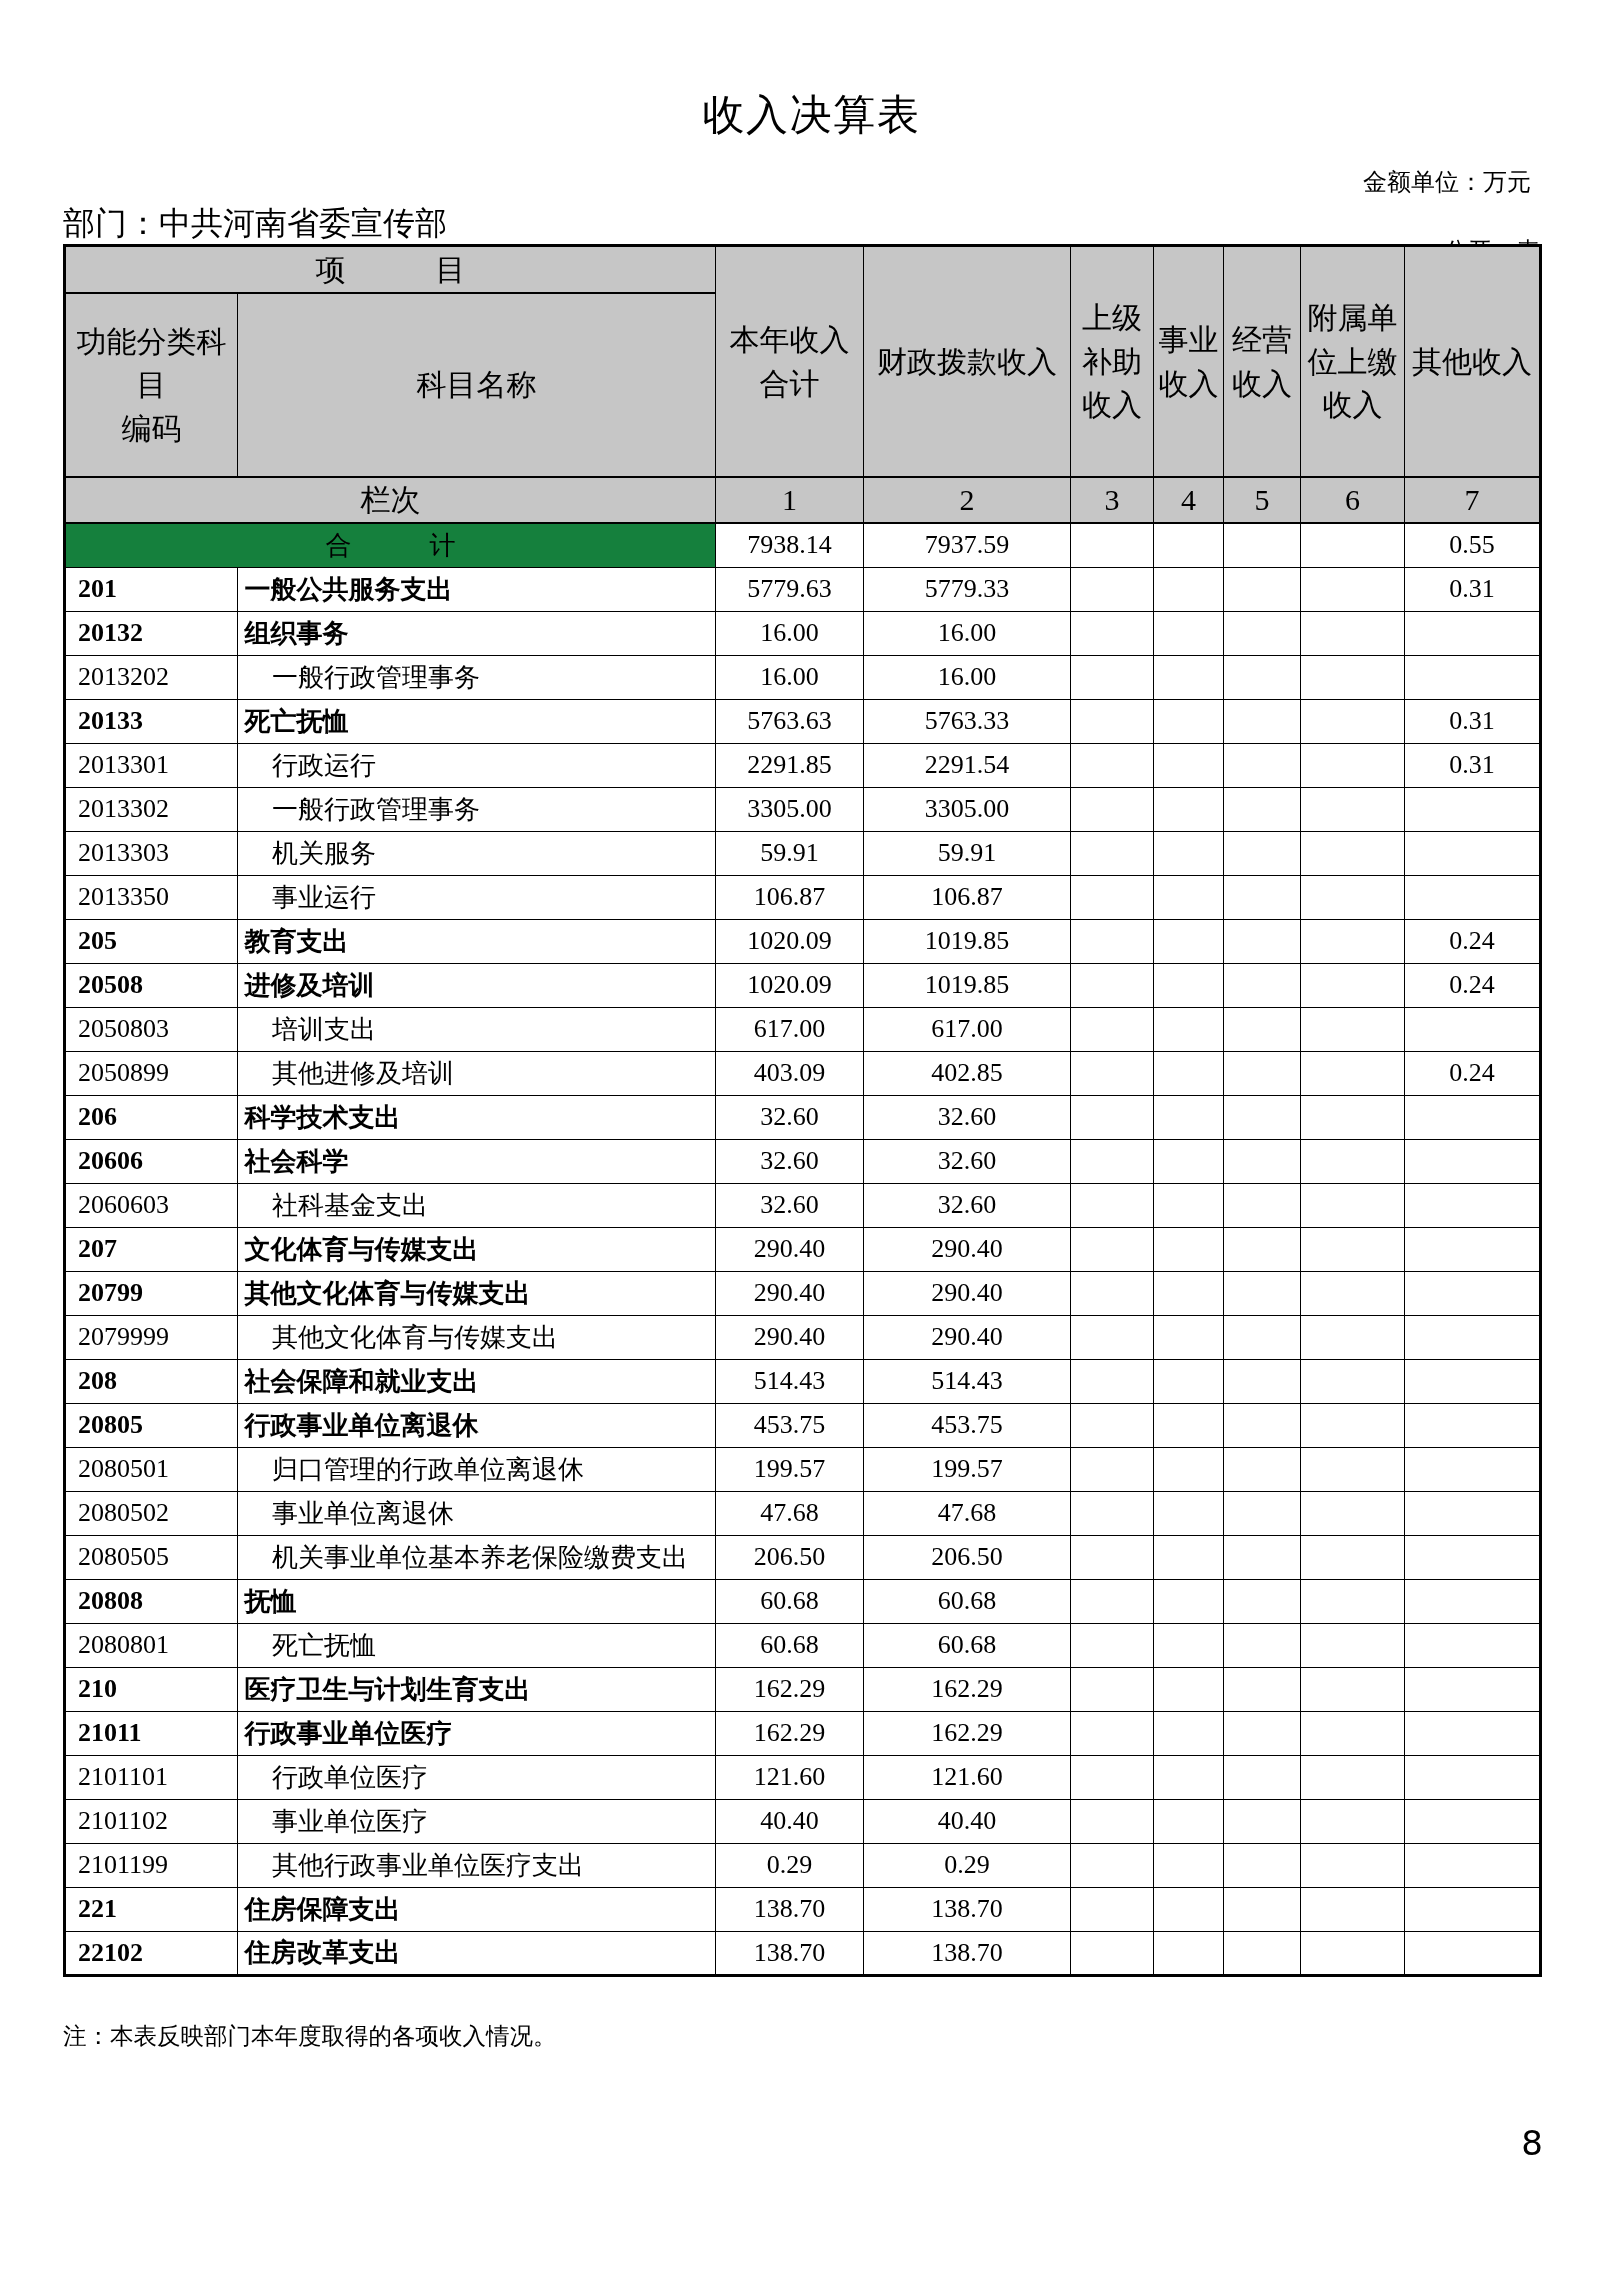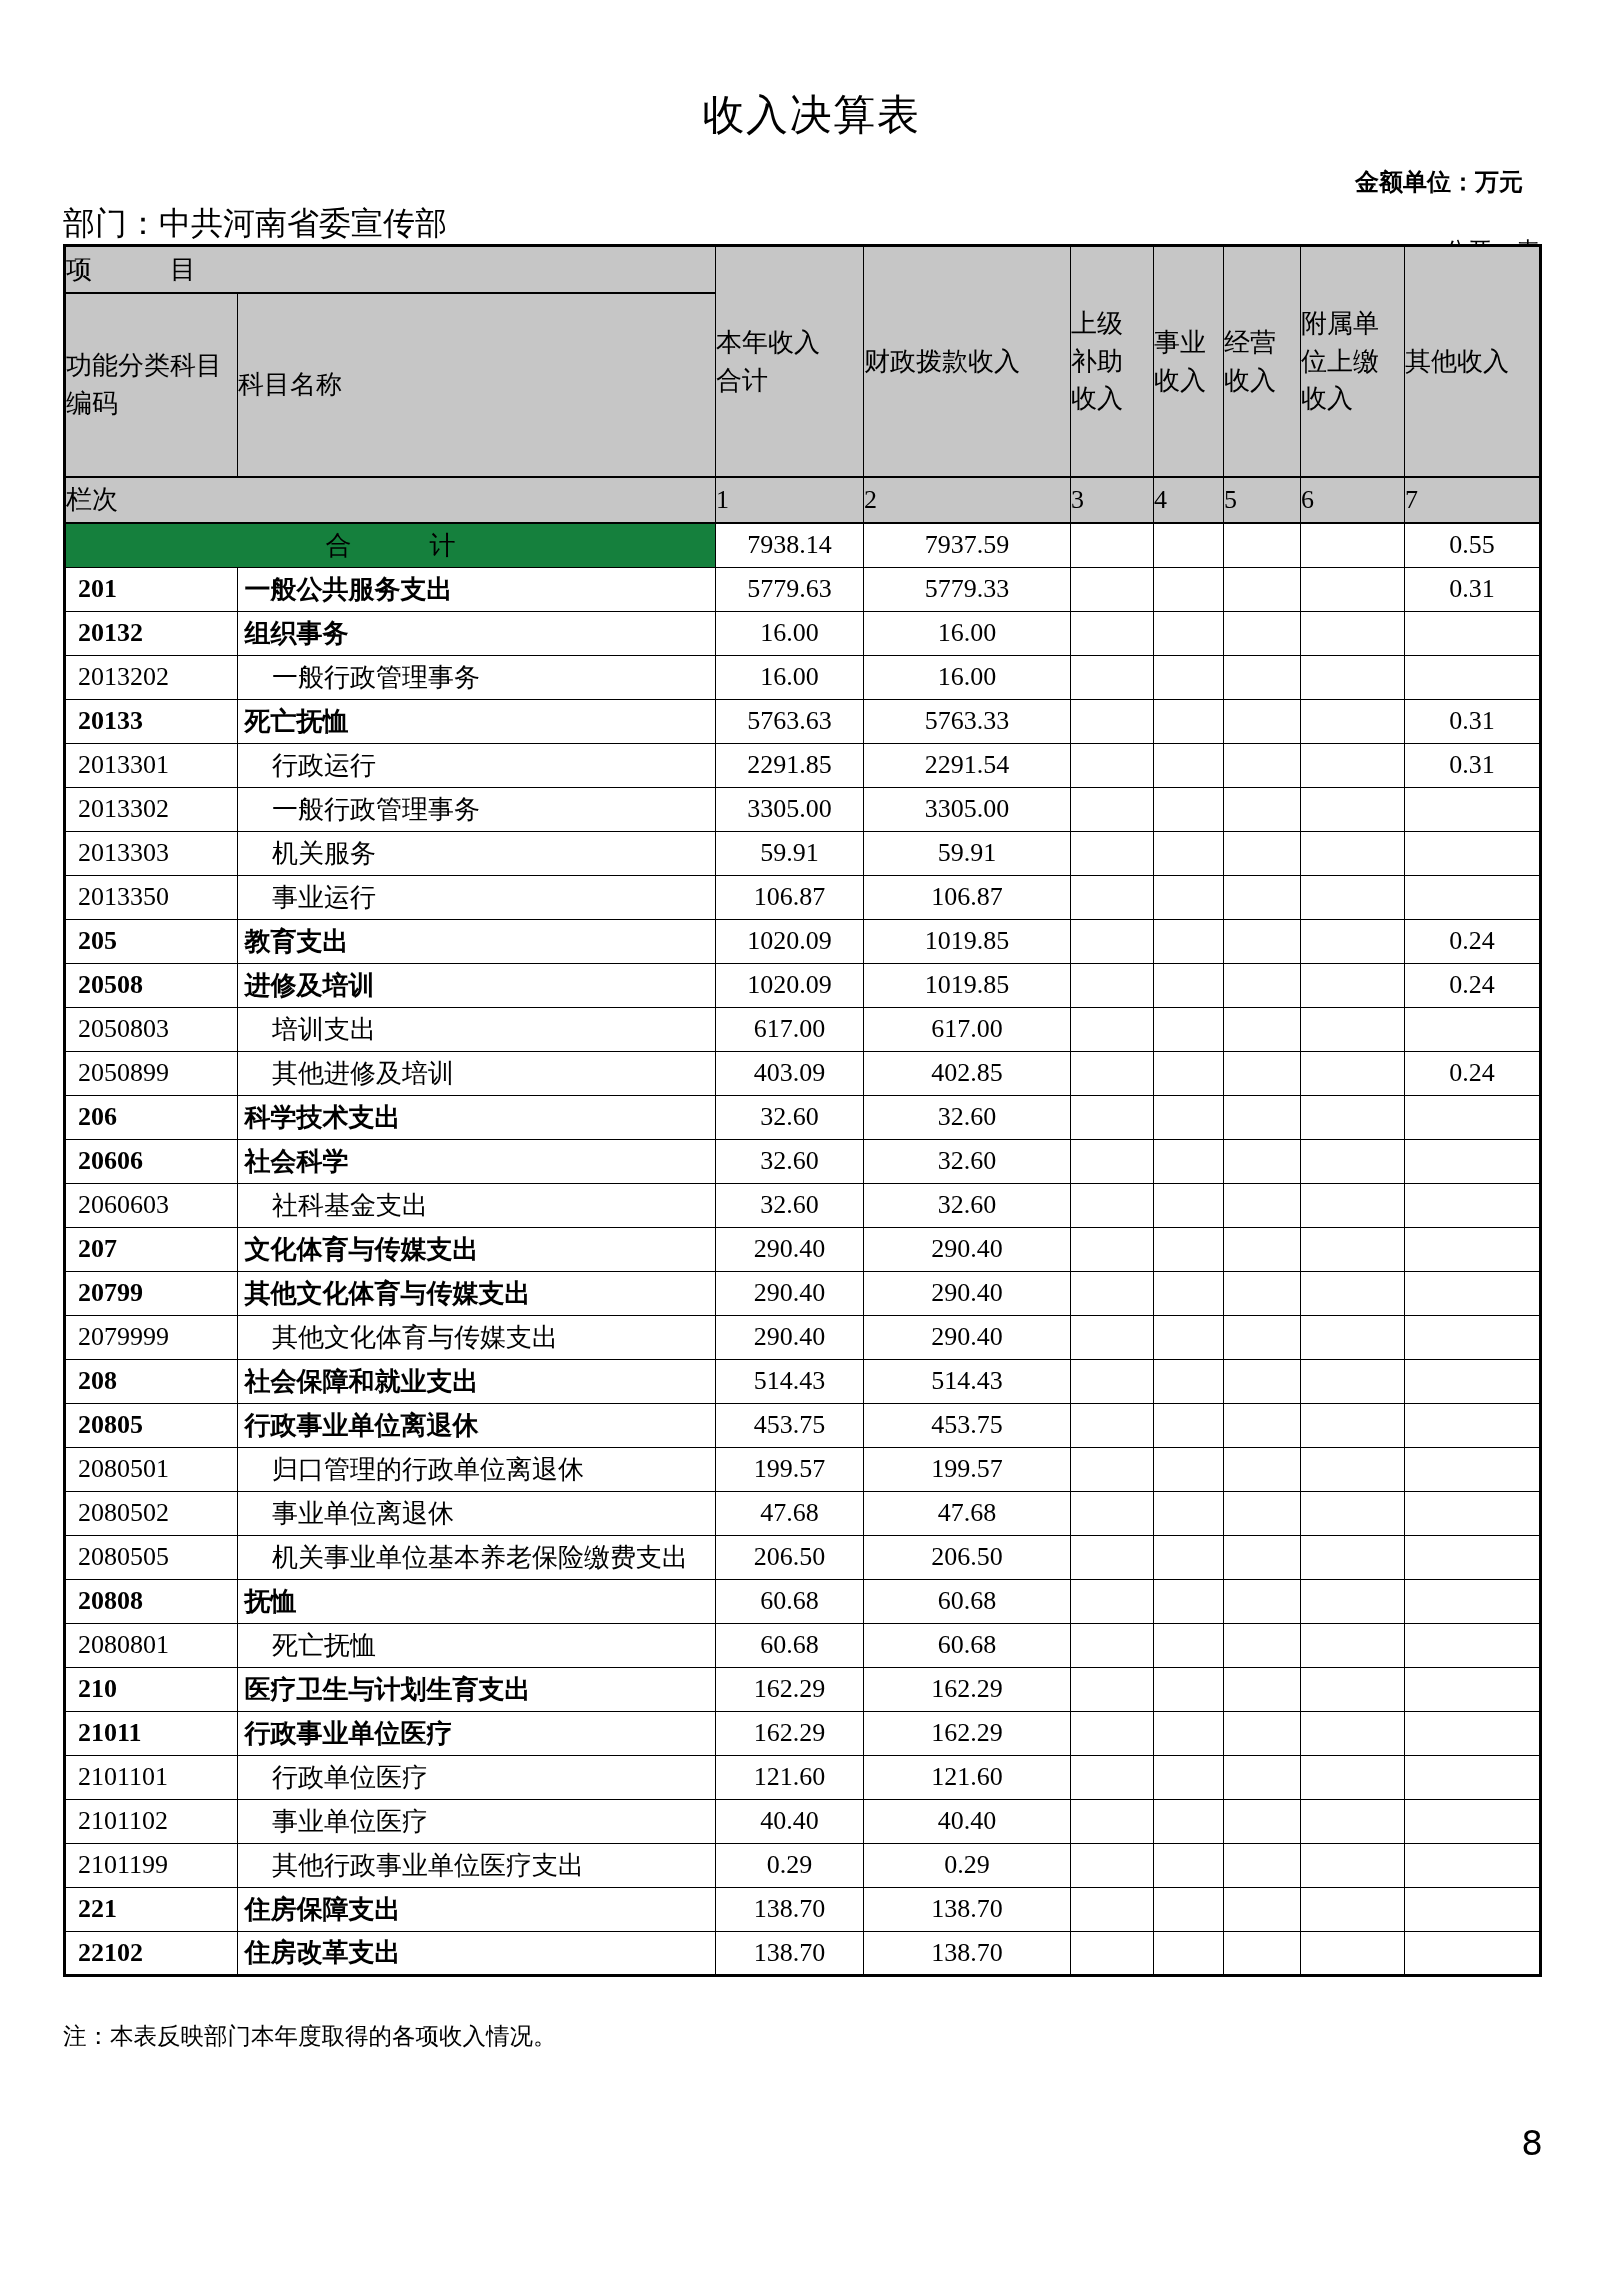--- a/index.html
+++ b/index.html
@@ -5,39 +5,39 @@
   html,body{margin:0;padding:0;}
   body{
     width:1623px;height:2295px;background:#ffffff;position:relative;
     font-family:"Liberation Serif","DejaVu Serif",serif;color:#000;
   }
   .title{
     position:absolute;top:88px;left:0;width:1623px;text-align:center;
     font-size:42px;line-height:55px;letter-spacing:1.6px;
   }
   .unit-label{
-    position:absolute;top:167px;right:100px;font-size:24px;line-height:31px;font-weight:bold;
+    position:absolute;top:167px;right:92px;font-size:24px;line-height:31px;
   }
   .dept-label{
     position:absolute;top:208px;left:63px;font-size:32px;line-height:31px;
   }
   .doc-label{
     position:absolute;top:208px;right:83px;font-size:24px;line-height:31px;margin-top:28px;
   }
   table.income-table{
     position:absolute;left:63px;top:244px;width:1478px;
     border-collapse:collapse;table-layout:fixed;
     border:3.2px solid #000;
   }
   .income-table th,.income-table td{
     border:1.6px solid #000;padding:0;overflow:hidden;
   }
   .income-table thead th{
-    background:#c6c6c6;font-weight:normal;font-size:26px;
-    text-align:left;vertical-align:middle;line-height:1.45;
+    background:#c6c6c6;font-weight:normal;font-size:30px;
+    text-align:center;vertical-align:middle;line-height:1.45;
   }
   .pre{white-space:pre-line;}
   tr.hdr-r1 th.project{height:45px;border-bottom:2.4px solid #000;}
   tr.hdr-r2 th{height:182px;}
   tr.hdr-r3 th{height:44px;border-top:2.4px solid #000;border-bottom:2.4px solid #000;}
   .income-table tbody tr{height:44px;}
   .income-table tbody td{
     font-size:26px;vertical-align:middle;background:#ffffff;
   }
   td.code{text-align:left;padding-left:12px;}

